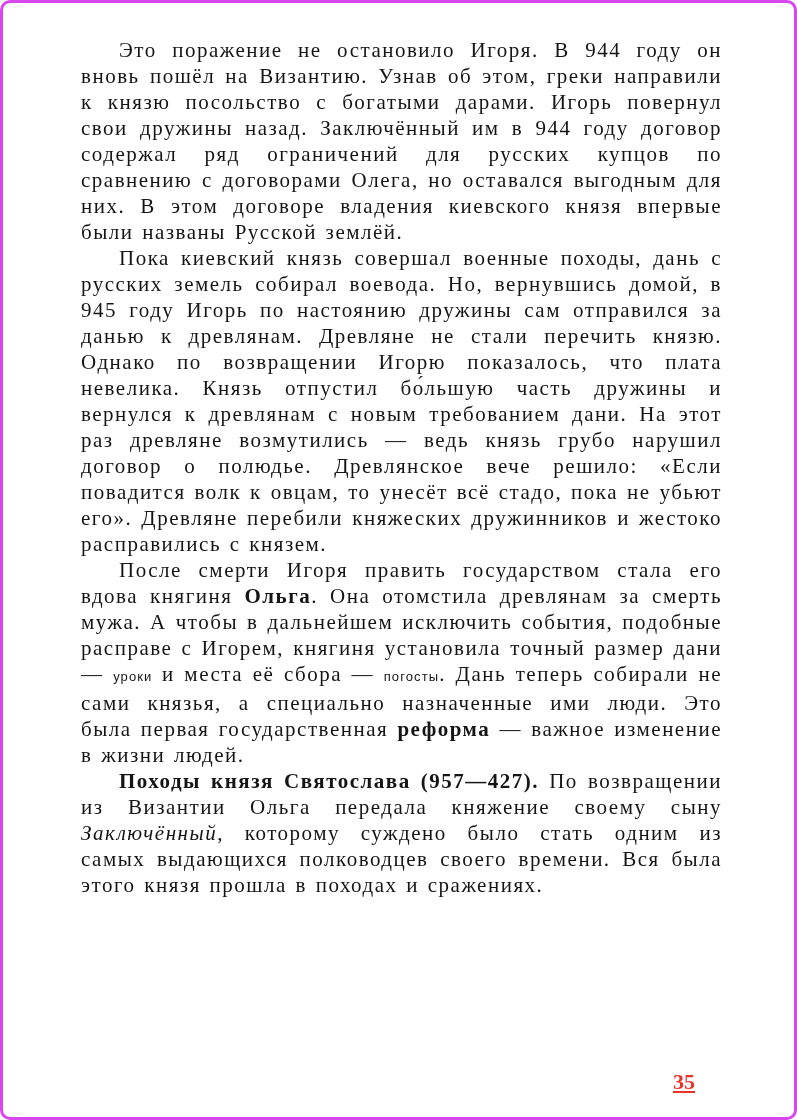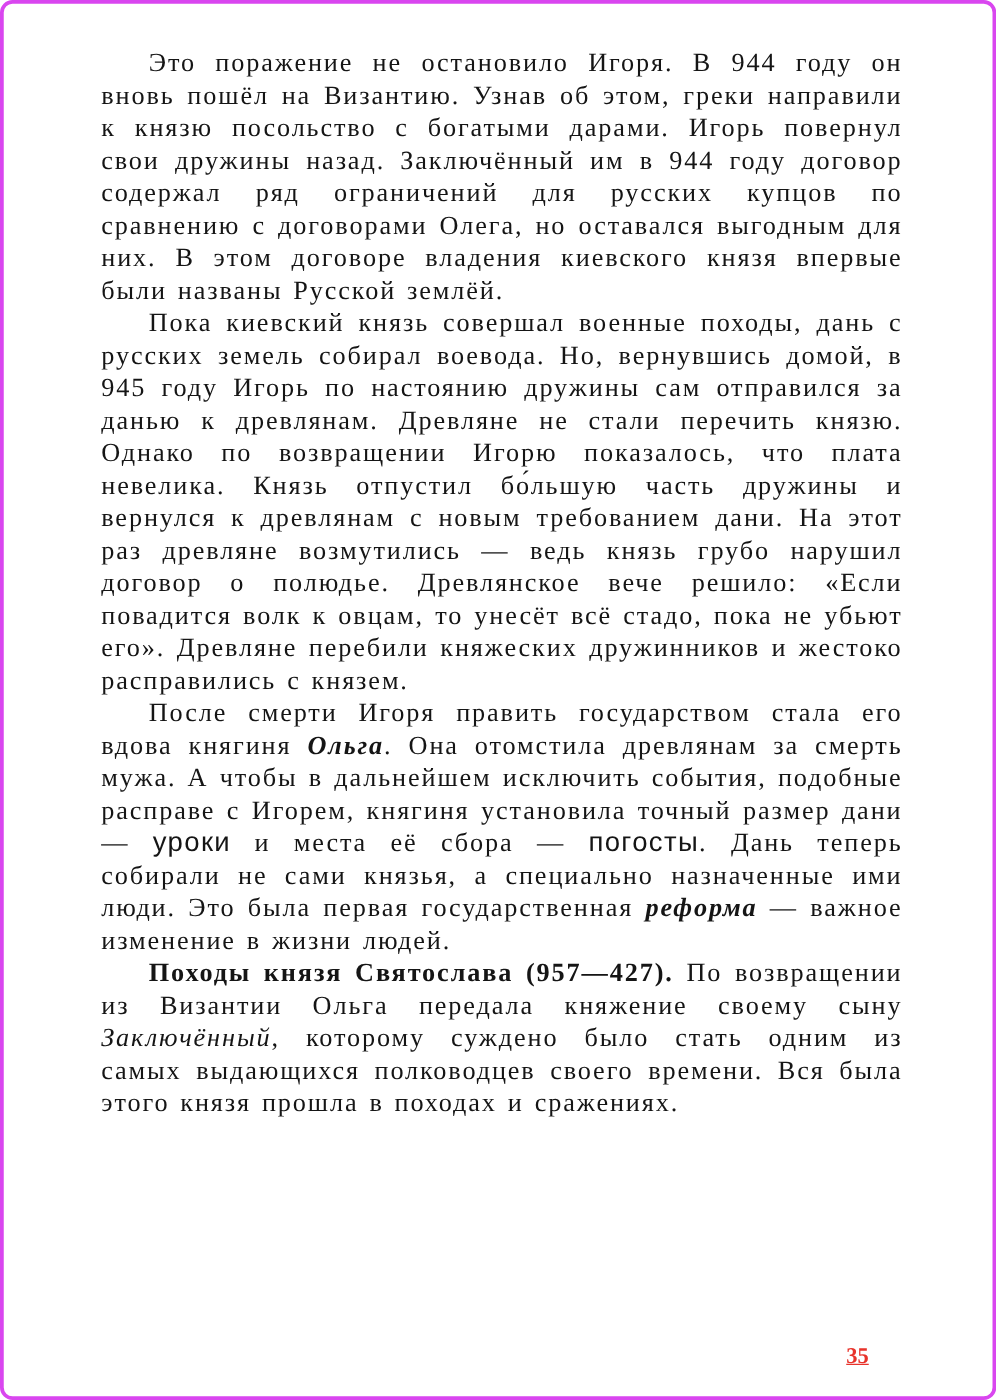--- a/index.html
+++ b/index.html
@@ -30,31 +30,31 @@
     letter-spacing: 1.5px;
     word-spacing: 2px;
   }
   .text-column p {
     margin: 0;
     text-indent: 38px;
   }
   .n  { }
   .b  { font-weight: bold; }
   .i  { font-style: italic; }
-  .bi { font-weight: bold; font-style: italic; }
+  .bi { font-weight: bold; }
   .term {
     font-family: "Liberation Sans", sans-serif;
-    font-size: 22px;
+    font-size: 13px;
     letter-spacing: 1.1px;
   }
   .page-number {
     position: absolute;
     right: 99px;
     bottom: 22px;
-    font-size: 18px;
+    font-size: 22px;
     font-weight: bold;
     color: #e8332b;
     font-family: "Liberation Serif", serif;
     text-decoration: underline;
   }
 </style>
 </head>
 <body>
 
 <div class="page">

